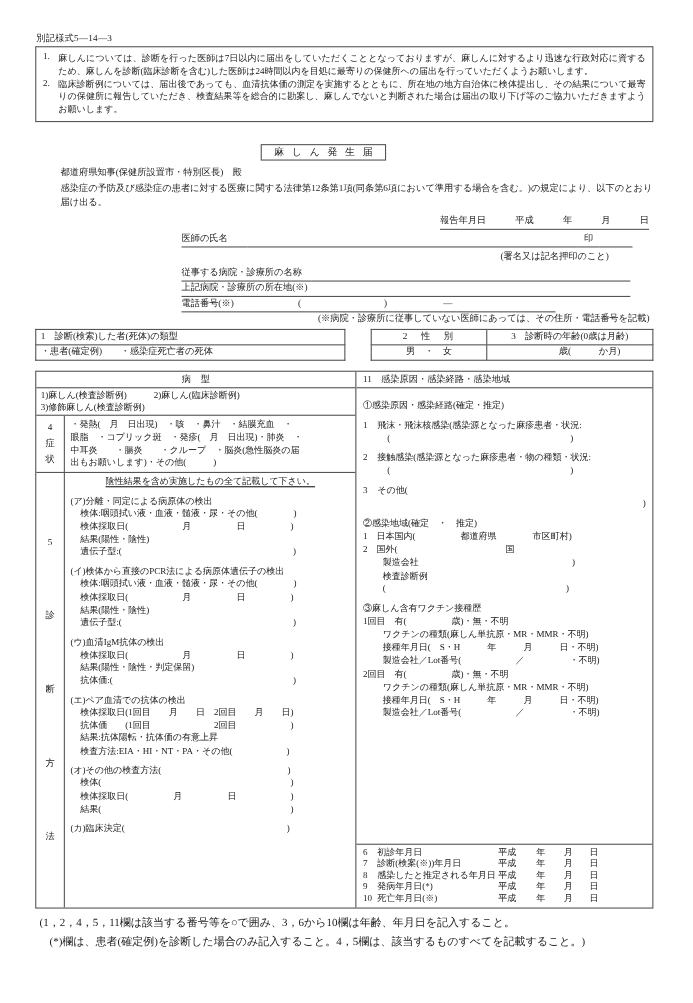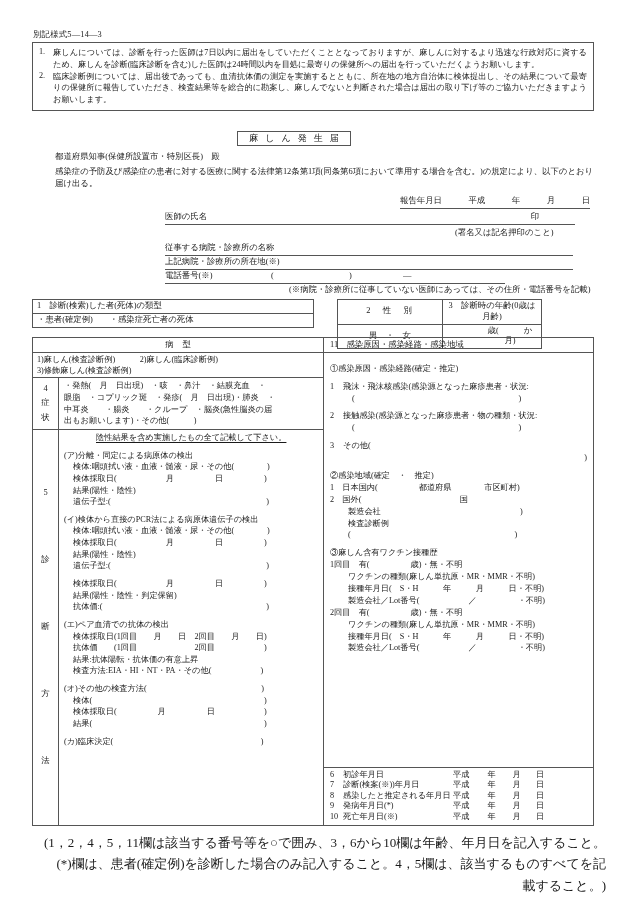--- a/index.html
+++ b/index.html
@@ -88,21 +88,21 @@
   .dates{border-top:1px solid #555;padding:2px 6px 3px 6px;}
   .drow{display:flex;align-items:baseline;}
   .dnum{width:13px;flex:0 0 13px;}
   .dname{width:110px;flex:0 0 110px;}
   .dh{width:26px;flex:0 0 26px;}
   .dy{width:25px;flex:0 0 25px;text-align:center;}
   .dm{width:25px;flex:0 0 25px;text-align:center;}
   .dd{width:22px;flex:0 0 22px;text-align:center;}
 
   
-  .footer{position:absolute;left:36px;top:832px;width:570px;font-size:13px;line-height:1.65;text-align:right;}
+  .footer{position:absolute;left:36px;top:832px;width:570px;font-size:10px;line-height:1.65;}
   .footer .f-ind{padding-left:9px;}
 </style>
 </head>
 <body>
 
 <div class="page">
 
   <div class="form-no">別記様式5—14—3</div>
 
   <div class="notice-box">
@@ -151,21 +151,21 @@
     <tbody>
         <tr>
       <td style="height:11px;">1　診断(検索)した者(死体)の類型</td>
     </tr>
     <tr>
       <td style="height:11px;">・患者(確定例)　　・感染症死亡者の死体</td>
     </tr>
   </tbody>
     </table>
 
-  <table class="tbl" style="left:337px;top:299px;width:205px;">
+  <table class="tbl" style="left:337px;top:299px;width:257px;">
     <tbody>
         <tr>
       <td style="width:96px;text-align:center;letter-spacing:2px;">2　性　別</td>
       <td style="text-align:center;">3　診断時の年齢(0歳は月齢)</td>
     </tr>
     <tr>
       <td style="text-align:center;">男　・　女</td>
       <td style="text-align:center;padding-left:40px;">歳(　　　か月)</td>
     </tr>
   </tbody>
@@ -218,20 +218,21 @@
           <div>
             <div>(イ)検体から直接のPCR法による病原体遺伝子の検出</div>
             <div class="ind1">検体:咽頭拭い液・血液・髄液・尿・その他(　　　　)</div>
             <div class="ind1">検体採取日(　　　　　　月　　　　　日　　　　　)</div>
             <div class="ind1">結果(陽性・陰性)</div>
             <div class="ind1">遺伝子型:(　　　　　　　　　　　　　　　　　　　)</div>
           </div>
           <div class="gap"></div>
 
           <div>
+            <div>(ウ)血清IgM抗体の検出</div>
             <div class="ind1">検体採取日(　　　　　　月　　　　　日　　　　　)</div>
             <div class="ind1">結果(陽性・陰性・判定保留)</div>
             <div class="ind1">抗体価:(　　　　　　　　　　　　　　　　　　　　)</div>
           </div>
           <div class="gap"></div>
 
           <div>
             <div>(エ)ペア血清での抗体の検出</div>
             <div class="ind1">検体採取日(1回目　　月　　日　2回目　　月　　日)</div>
             <div class="ind1">抗体価　　(1回目　　　　　　　2回目　　　　　　)</div>

